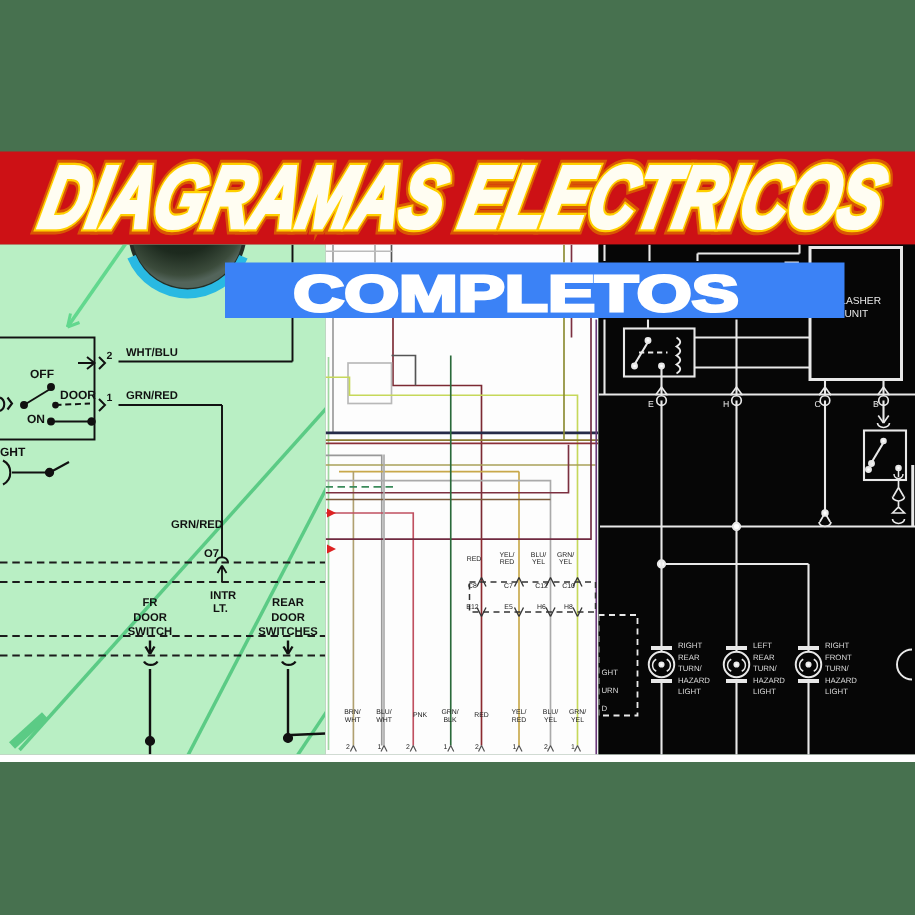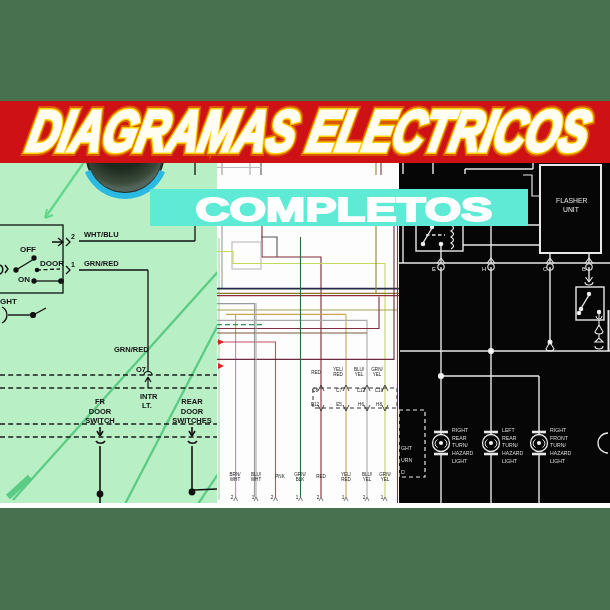--- a/index.html
+++ b/index.html
@@ -4,21 +4,21 @@
 <style>
   html,body{margin:0;padding:0;width:610px;height:610px;overflow:hidden;
     background:#47714F; font-family:"Liberation Sans", sans-serif;}
   .abs{position:absolute;}
   #band{left:0;top:101px;width:610px;height:62px;background:#cd1115;border-bottom:2px solid #8c1114;}
   #panels{left:0;top:163px;width:610px;height:340px;}
   #pleft{left:0;top:0;width:217px;height:340px;background:#b9efc4;overflow:hidden;}
   #pmid{left:217px;top:0;width:182px;height:340px;background:#fdfdfd;overflow:hidden;}
   #pright{left:399px;top:0;width:211px;height:340px;background:#060606;overflow:hidden;}
   #whitestrip{left:0;top:503px;width:610px;height:5px;background:#ffffff;}
-  #bar{left:150px;top:189px;width:378px;height:37px;background:#5eead4;}
+  #bar{left:150px;top:175px;width:413px;height:37px;background:#3b82f6;}
 </style>
 </head>
 <body>
 <div class="abs" id="band">
   <svg width="610" height="62" viewBox="0 0 610 62">
     <g transform="skewX(-12.5)">
       <text x="316" y="50" text-anchor="middle" font-family="Liberation Sans" font-weight="bold" font-style="italic" font-size="58" textLength="560" lengthAdjust="spacingAndGlyphs" stroke="#dd6a00" stroke-width="10" paint-order="stroke" fill="none" opacity="0.8">DIAGRAMAS ELECTRICOS</text>
       <text x="316" y="50" text-anchor="middle" font-family="Liberation Sans" font-weight="bold" font-style="italic" font-size="58" textLength="560" lengthAdjust="spacingAndGlyphs" stroke="#ffd000" stroke-width="6" paint-order="stroke" fill="#fffdf2">DIAGRAMAS ELECTRICOS</text>
       <text x="316" y="50" text-anchor="middle" font-family="Liberation Sans" font-weight="bold" font-style="italic" font-size="58" textLength="560" lengthAdjust="spacingAndGlyphs" stroke="#fffdf2" stroke-width="3" paint-order="stroke" fill="#fffdf2">DIAGRAMAS ELECTRICOS</text>
     </g>

